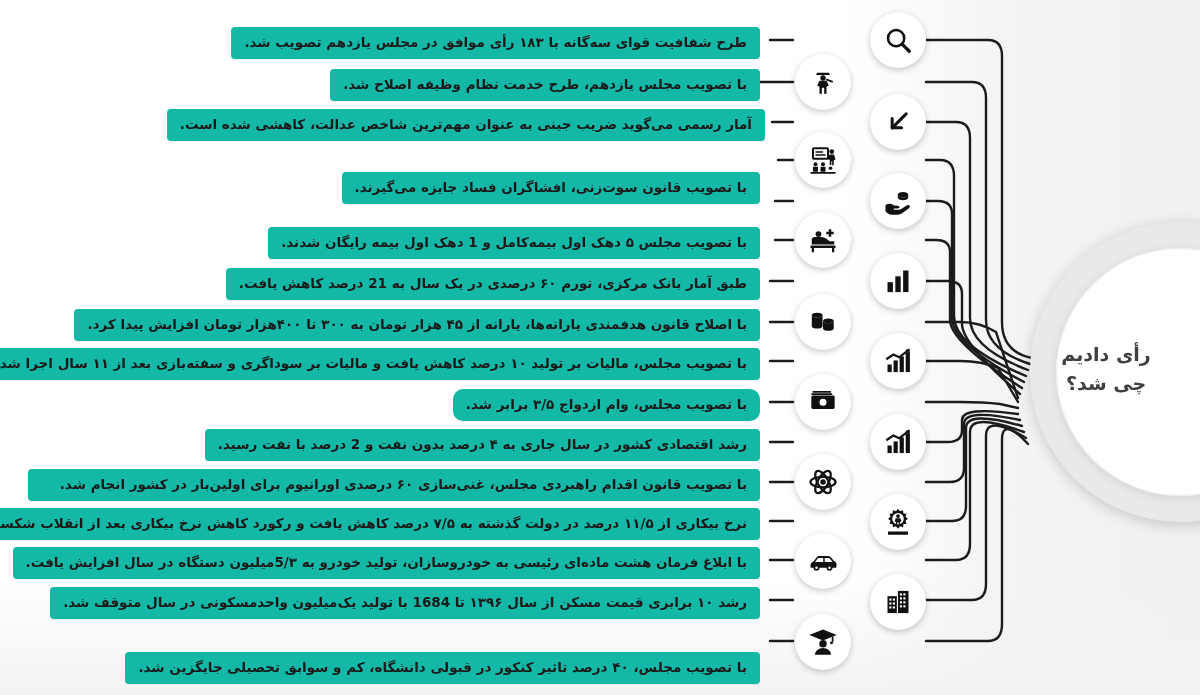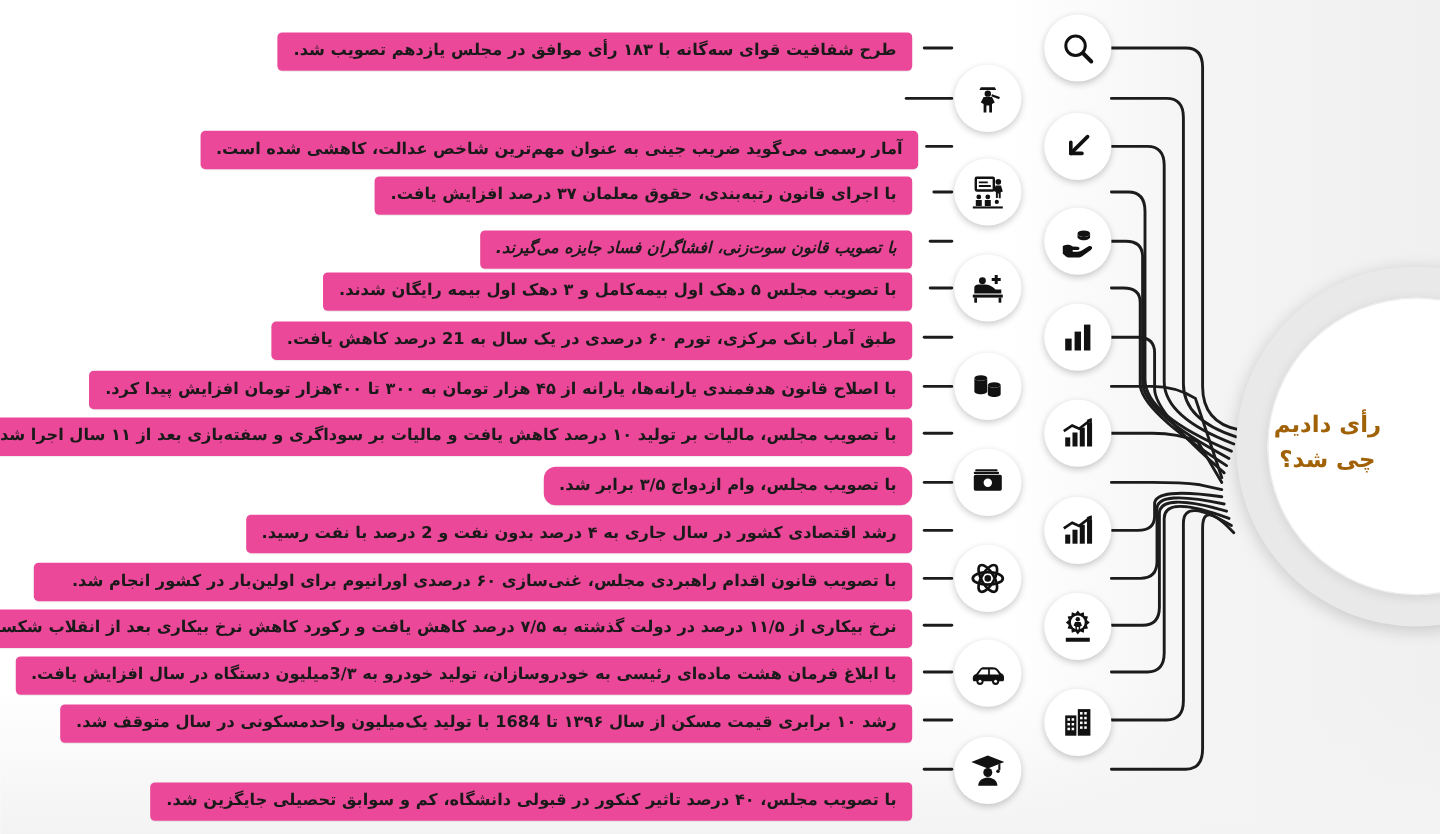--- a/index.html
+++ b/index.html
@@ -41,21 +41,21 @@
     left: 0;
     top: 0;
     width: 1200px;
     height: 695px;
     z-index: 1;
   }
 
   
   .pill {
     position: absolute;
-    background: #ec4899;
+    background: #14b8a6;
     color: #1a1a1a;
     font-size: 13.5px;
     line-height: 1.25;
     padding: 7px 13px 8px 13px;
     border-radius: 4px;
     white-space: nowrap;
     z-index: 3;
     text-align: right;
     font-weight: 600;
     box-shadow: 0 1px 0 rgba(0,0,0,0.06);
@@ -101,21 +101,21 @@
     background: #ffffff;
     box-shadow: inset 0 0 0 1px #ededed, 0 2px 10px rgba(0,0,0,0.10);
   }
   .dome-label {
     position: absolute;
     z-index: 5;
     right: 34px;
     top: 340px;
     width: 120px;
     text-align: center;
-    color: #a16207;
+    color: #404040;
     font-size: 19px;
     font-weight: 700;
     line-height: 1.5;
   }
 </style>
 </head>
 <body>
 
 <div id="stage">
 
@@ -162,32 +162,32 @@
   </svg>
 
   <div class="dome-outer"></div>
   <div class="dome-inner"></div>
   <div class="dome-label">
     <div>رأی دادیم</div>
     <div>چی شد؟</div>
   </div>
 
   <div class="pill" style="top:27px; right:440px;">طرح شفافیت قوای سه‌گانه با ۱۸۳ رأی موافق در مجلس یازدهم تصویب شد.</div>
+  <div class="pill" style="top:69px; right:440px;">با تصویب مجلس یازدهم، طرح خدمت نظام وظیفه اصلاح شد.</div>
   <div class="pill" style="top:109px; right:435px;">آمار رسمی می‌گوید ضریب جینی به عنوان مهم‌ترین شاخص عدالت، کاهشی شده است.</div>
-  <div class="pill" style="top:147px; right:440px;">با اجرای قانون رتبه‌بندی، حقوق معلمان ۳۷ درصد افزایش یافت.</div>
-  <div class="pill" style="top:192px; right:440px;font-style:italic;">با تصویب قانون سوت‌زنی، افشاگران فساد جایزه می‌گیرند.</div>
-  <div class="pill" style="top:227px; right:440px;">با تصویب مجلس ۵ دهک اول بیمه‌کامل و ۳ دهک اول بیمه رایگان شدند.</div>
+  <div class="pill" style="top:172px; right:440px;">با تصویب قانون سوت‌زنی، افشاگران فساد جایزه می‌گیرند.</div>
+  <div class="pill" style="top:227px; right:440px;">با تصویب مجلس ۵ دهک اول بیمه‌کامل و 1 دهک اول بیمه رایگان شدند.</div>
   <div class="pill" style="top:268px; right:440px;">طبق آمار بانک مرکزی، تورم ۶۰ درصدی در یک سال به 21 درصد کاهش یافت.</div>
   <div class="pill" style="top:309px; right:440px;margin-left:24px;">با اصلاح قانون هدفمندی یارانه‌ها، یارانه از ۴۵ هزار تومان به ۳۰۰ تا ۴۰۰هزار تومان افزایش پیدا کرد.</div>
   <div class="pill" style="top:348px; right:440px;">با تصویب مجلس، مالیات بر تولید ۱۰ درصد کاهش یافت و مالیات بر سوداگری و سفته‌بازی بعد از ۱۱ سال اجرا شد.</div>
   <div class="pill" style="top:389px; right:440px;border-radius:10px;">با تصویب مجلس، وام ازدواج ۳/۵ برابر شد.</div>
   <div class="pill" style="top:429px; right:440px;">رشد اقتصادی کشور در سال جاری به ۴ درصد بدون نفت و 2 درصد با نفت رسید.</div>
   <div class="pill" style="top:469px; right:440px;padding-left:32px;">با تصویب قانون اقدام راهبردی مجلس، غنی‌سازی ۶۰ درصدی اورانیوم برای اولین‌بار در کشور انجام شد.</div>
   <div class="pill" style="top:508px; right:440px;">نرخ بیکاری از ۱۱/۵ درصد در دولت گذشته به ۷/۵ درصد کاهش یافت و رکورد کاهش نرخ بیکاری بعد از انقلاب شکسته شد.</div>
-  <div class="pill" style="top:547px; right:440px;">با ابلاغ فرمان هشت ماده‌ای رئیسی به خودروسازان، تولید خودرو به 3/۳میلیون دستگاه در سال افزایش یافت.</div>
+  <div class="pill" style="top:547px; right:440px;">با ابلاغ فرمان هشت ماده‌ای رئیسی به خودروسازان، تولید خودرو به 5/۳میلیون دستگاه در سال افزایش یافت.</div>
   <div class="pill" style="top:587px; right:440px;">رشد ۱۰ برابری قیمت مسکن از سال ۱۳۹۶ تا 1684 با تولید یک‌میلیون واحدمسکونی در سال متوقف شد.</div>
   <div class="pill" style="top:628px; right:440px;margin-top:24px;">با تصویب مجلس، ۴۰ درصد تاثیر کنکور در قبولی دانشگاه، کم و سوابق تحصیلی جایگزین شد.</div>
 
   <div class="icon-bubble" style="left:870px; top:12px;">
     <span>
       <svg width="30" height="30" viewBox="0 0 24 24" fill="none" stroke="#111" stroke-width="2">
         <circle cx="10.5" cy="10.5" r="6.5"></circle>
         <line x1="15.5" y1="15.5" x2="21" y2="21" stroke-width="2.6" stroke-linecap="round"></line>
       </svg>
     </span>

